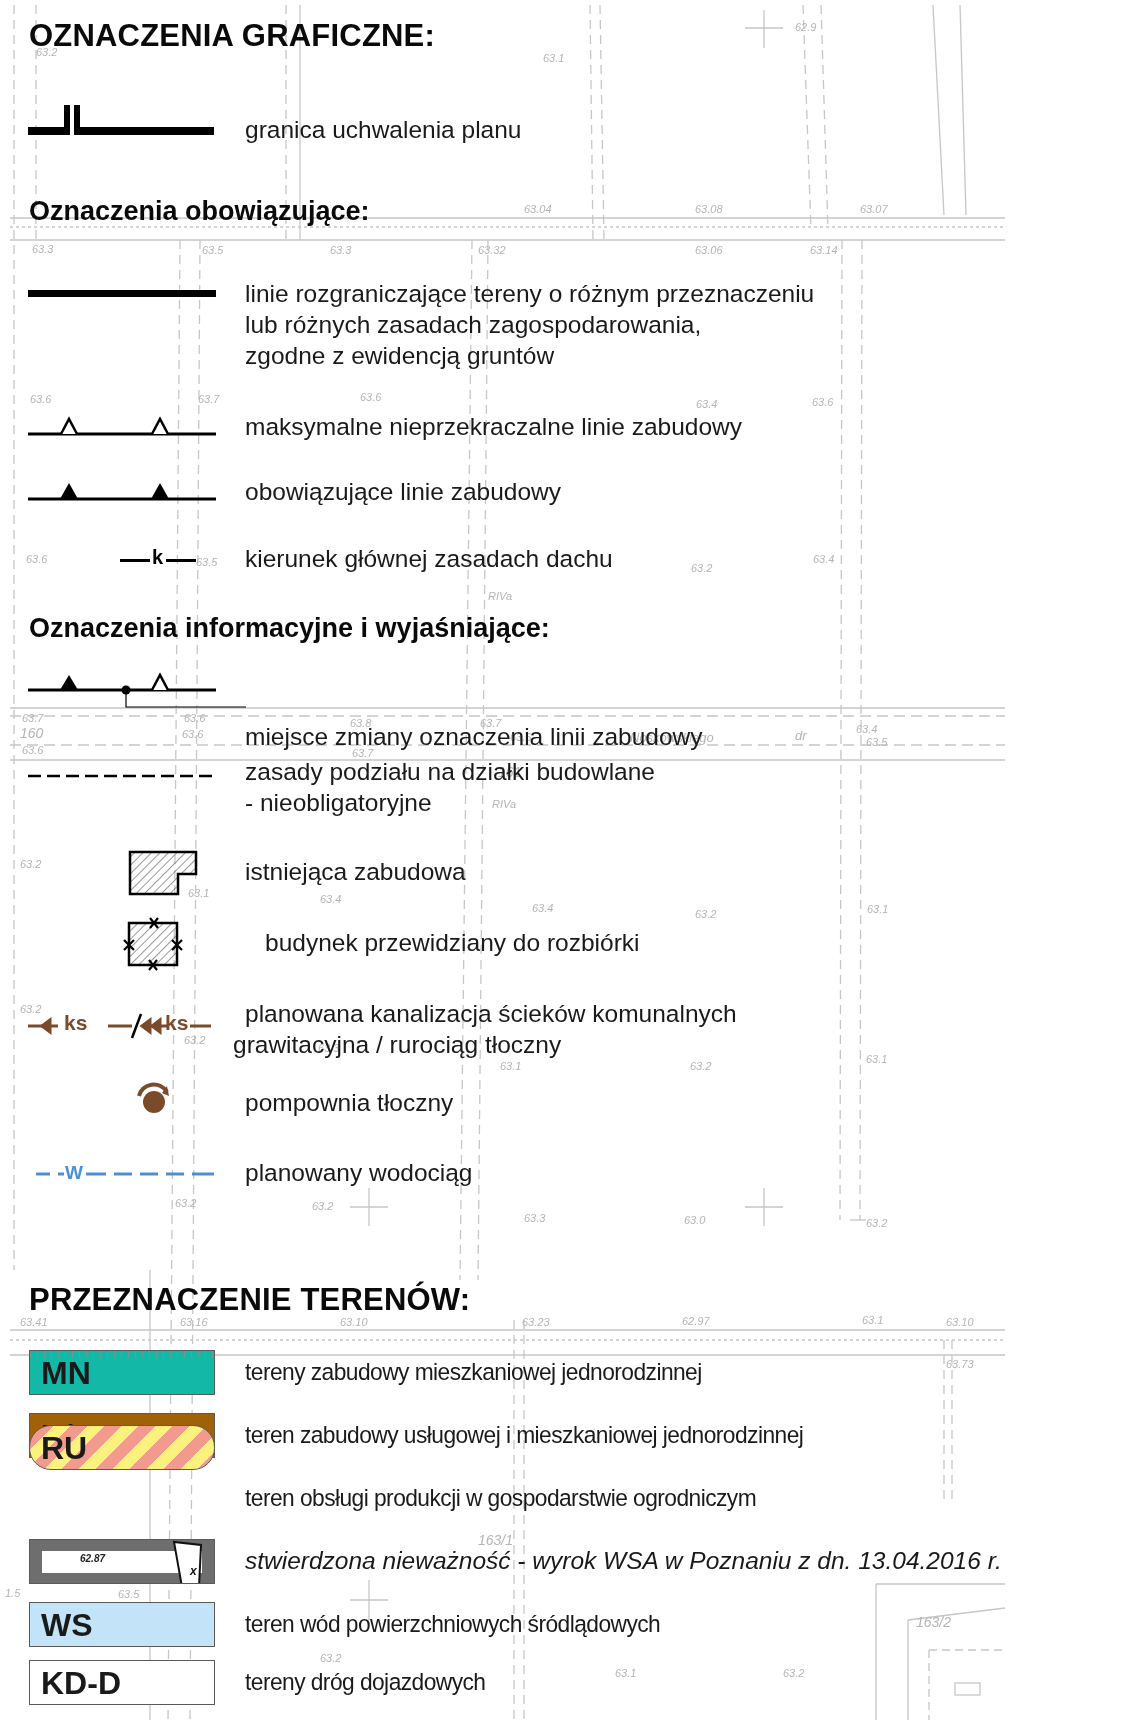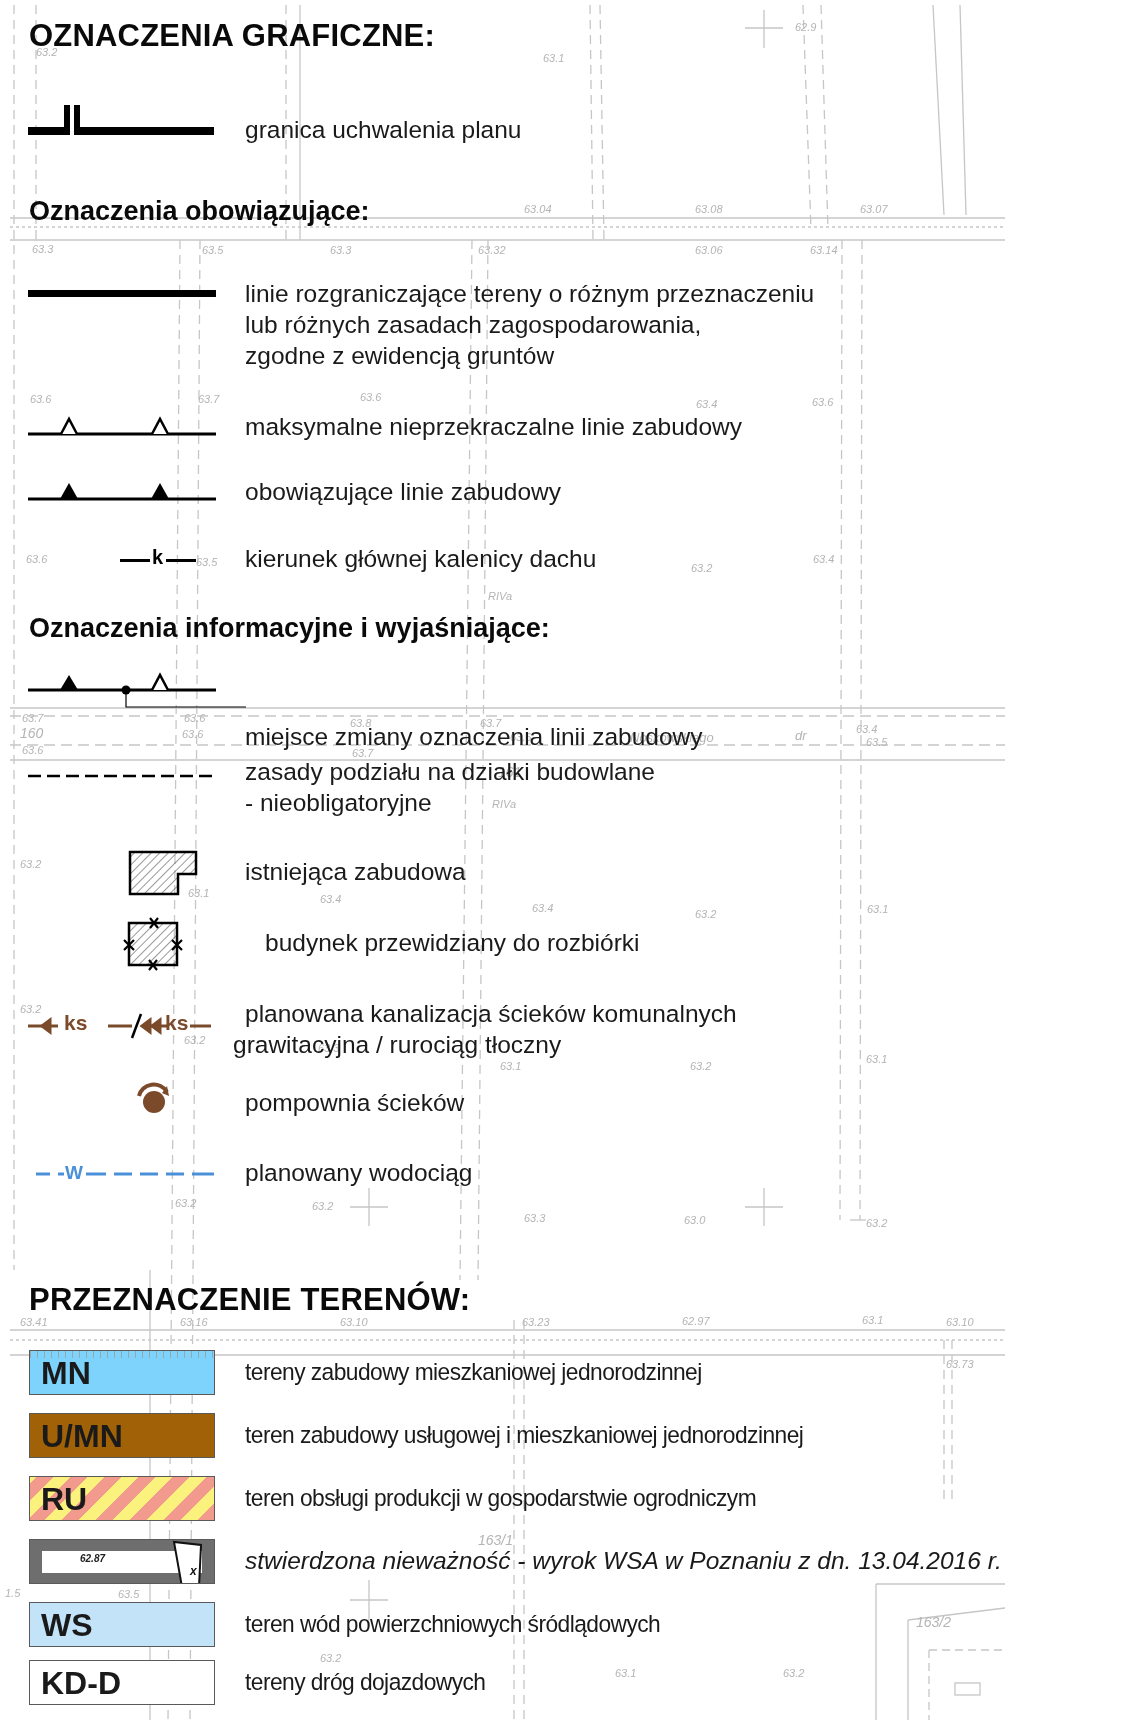--- a/index.html
+++ b/index.html
@@ -188,21 +188,21 @@
   </svg>
   <div class="abs txt" style="left:245px; top:476px;">obowiązujące linie zabudowy</div>
 </div>
 
 <div>
   <div class="sym" style="left:120px; top:548px; width:80px; height:24px;">
     <div style="position:absolute; left:0; top:11px; width:30px; height:2.5px; background:#000;"></div>
     <div style="position:absolute; left:32px; top:-2px; font-weight:bold; font-size:20px; color:#000;">k</div>
     <div style="position:absolute; left:46px; top:11px; width:30px; height:2.5px; background:#000;"></div>
   </div>
-  <div class="abs txt" style="left:245px; top:543px;">kierunek głównej kalenicy dachu</div>
+  <div class="abs txt" style="left:245px; top:543px;">kierunek głównej zasadach dachu</div>
 </div>
 
 <div class="abs h2" style="left:29px; top:613px;">Oznaczenia informacyjne i wyjaśniające:</div>
 
 <div>
   <svg class="sym" style="left:28px; top:670px;" width="230" height="45">
     <line x1="0" y1="20" x2="188" y2="20" stroke="#000" stroke-width="3"></line>
     <path d="M32 20 L41 5 L50 20 Z" fill="#000"></path>
     <path d="M124 20 L132 5 L140 20" fill="#fff" stroke="#000" stroke-width="2.5"></path>
     <circle cx="98" cy="20" r="4.5" fill="#000"></circle>
@@ -264,21 +264,21 @@
   <div class="abs txt" style="left:245px; top:998px;">planowana kanalizacja ścieków komunalnych</div>
   <div class="abs txt" style="left:233px; top:1029px;">grawitacyjna / rurociąg tłoczny</div>
 </div>
 
 <div>
   <svg class="sym" style="left:134px; top:1078px;" width="40" height="40">
     <circle cx="20" cy="24" r="11" fill="#7b4a2a"></circle>
     <path d="M5 18 A15 14 0 0 1 33 14" fill="none" stroke="#7b4a2a" stroke-width="4"></path>
     <path d="M33 8 L35 18 L28 15 Z" fill="#7b4a2a"></path>
   </svg>
-  <div class="abs txt" style="left:245px; top:1087px;">pompownia ścieków</div>
+  <div class="abs txt" style="left:245px; top:1087px;">pompownia tłoczny</div>
 </div>
 
 <div>
   <div class="sym" style="left:28px; top:1160px; width:190px; height:28px;">
     <svg style="position:absolute; left:0; top:0;" width="190" height="28">
       <g stroke="#4a90d9" stroke-width="3">
         <line x1="8" y1="14" x2="22" y2="14"></line>
         <line x1="30" y1="14" x2="36" y2="14"></line>
         <line x1="58" y1="14" x2="78" y2="14"></line>
         <line x1="86" y1="14" x2="104" y2="14"></line>
@@ -288,36 +288,36 @@
       </g>
     </svg>
     <span style="position:absolute; left:37px; top:2px; font-weight:bold; font-size:19px; color:#4a90d9;">W</span>
   </div>
   <div class="abs txt" style="left:245px; top:1157px;">planowany wodociąg</div>
 </div>
 
 <div class="abs h1" style="left:29px; top:1282px;">PRZEZNACZENIE TERENÓW:</div>
 
 <div>
-  <div class="swatch" style="top:1350px; background:#7dd3fc;">
+  <div class="swatch" style="top:1350px; background:#14b8a6;">
     <div style="position:absolute; left:0; top:0; right:0; height:7px; background:repeating-linear-gradient(90deg,#a88a70 0 1px,transparent 1px 7px); opacity:0.6;"></div>
     <span class="code">MN</span>
   </div>
   <div class="abs txt narrow" style="left:245px; top:1356px;">tereny zabudowy mieszkaniowej jednorodzinnej</div>
 </div>
 
 <div>
   <div class="swatch" style="top:1413px; background:#a16207;">
     <span class="code">U/MN</span>
   </div>
   <div class="abs txt narrow" style="left:245px; top:1419px;">teren zabudowy usługowej i mieszkaniowej jednorodzinnej</div>
 </div>
 
 <div>
-  <div class="swatch" style="top:1476px; background:repeating-linear-gradient(-45deg,#f29a8e 0 12px,#fbf27e 12px 24px);">
+  <div class="swatch" style="top:1425px; background:repeating-linear-gradient(-45deg,#f29a8e 0 12px,#fbf27e 12px 24px);border-radius:22px;">
     <span class="code">RU</span>
   </div>
   <div class="abs txt narrow" style="left:245px; top:1482px;">teren obsługi produkcji w gospodarstwie ogrodniczym</div>
 </div>
 
 <div>
   <div class="swatch" style="top:1539px; background:#6e6e6e;text-align:right;">
     <div style="position:absolute; left:12px; top:11px; width:160px; height:22px; background:#ffffff;"></div>
     <span style="position:absolute; left:50px; top:13px; font-size:10px; font-weight:bold; font-style:italic; color:#222;">62.87</span>
     <svg style="position:absolute; left:140px; top:0;" width="46" height="45">

